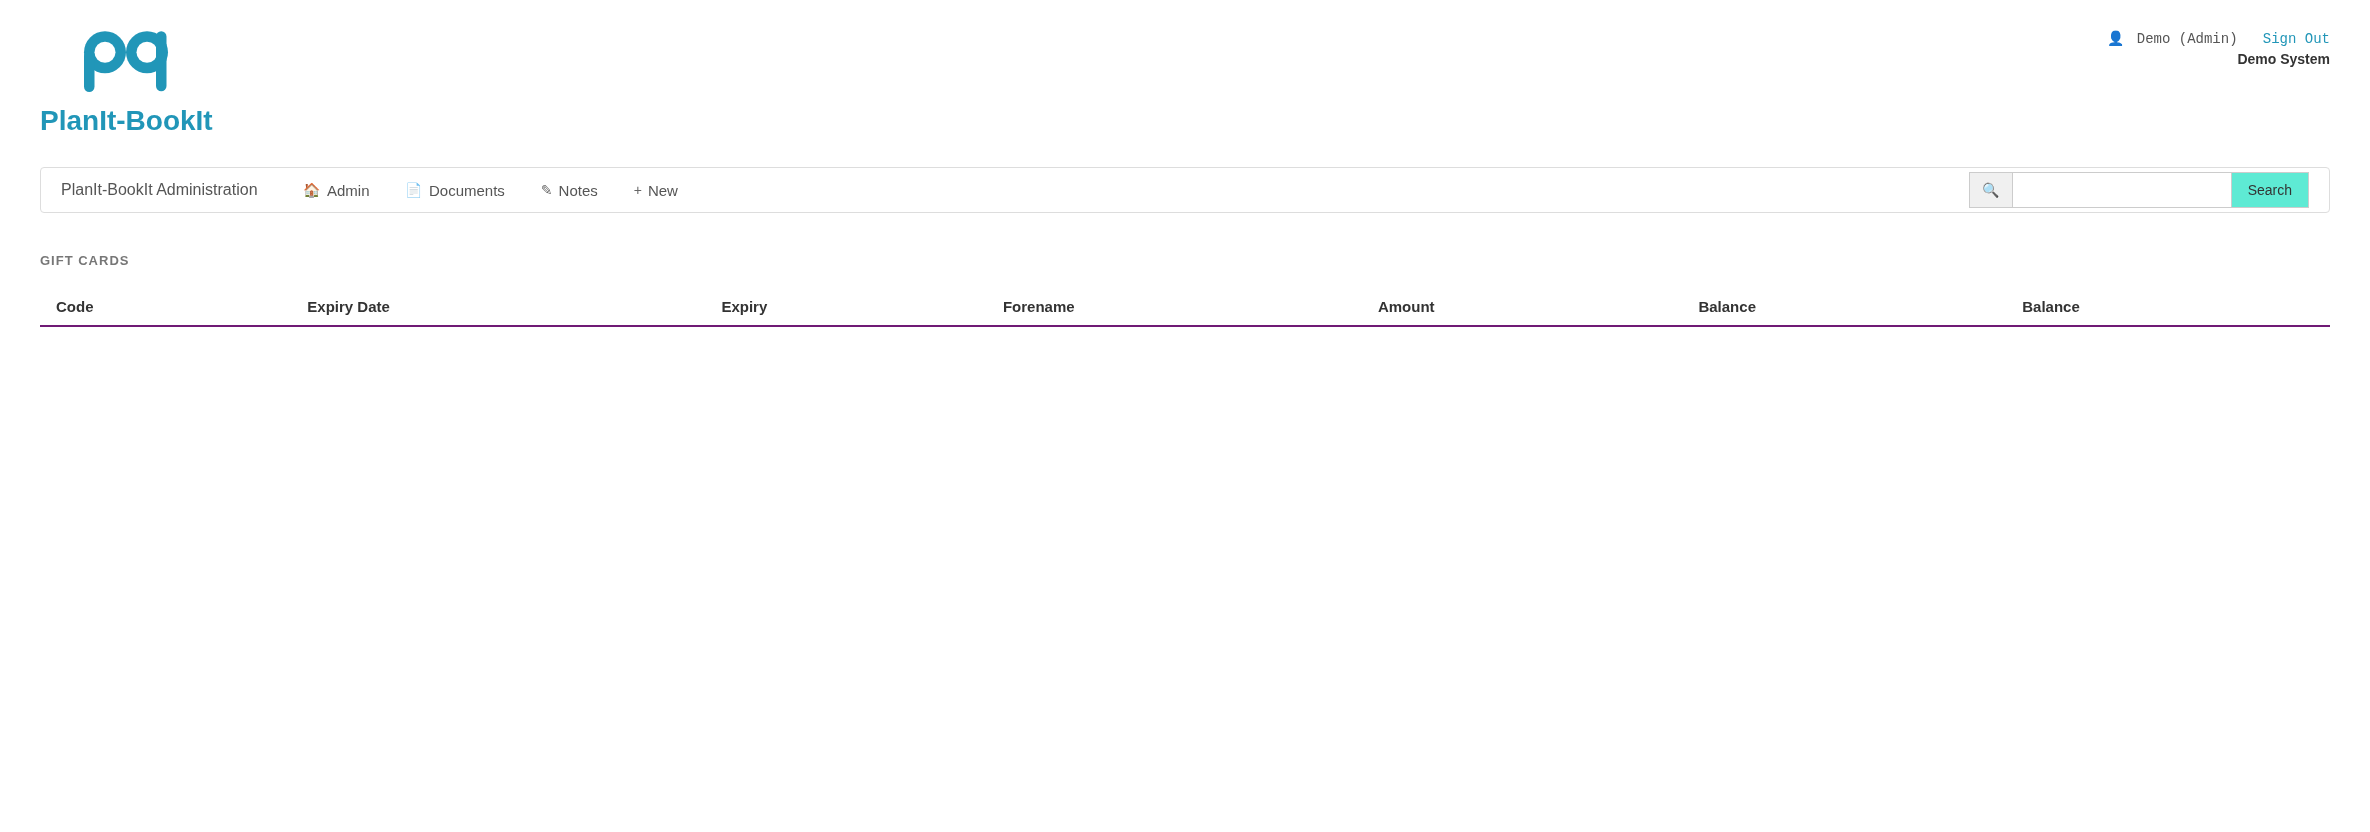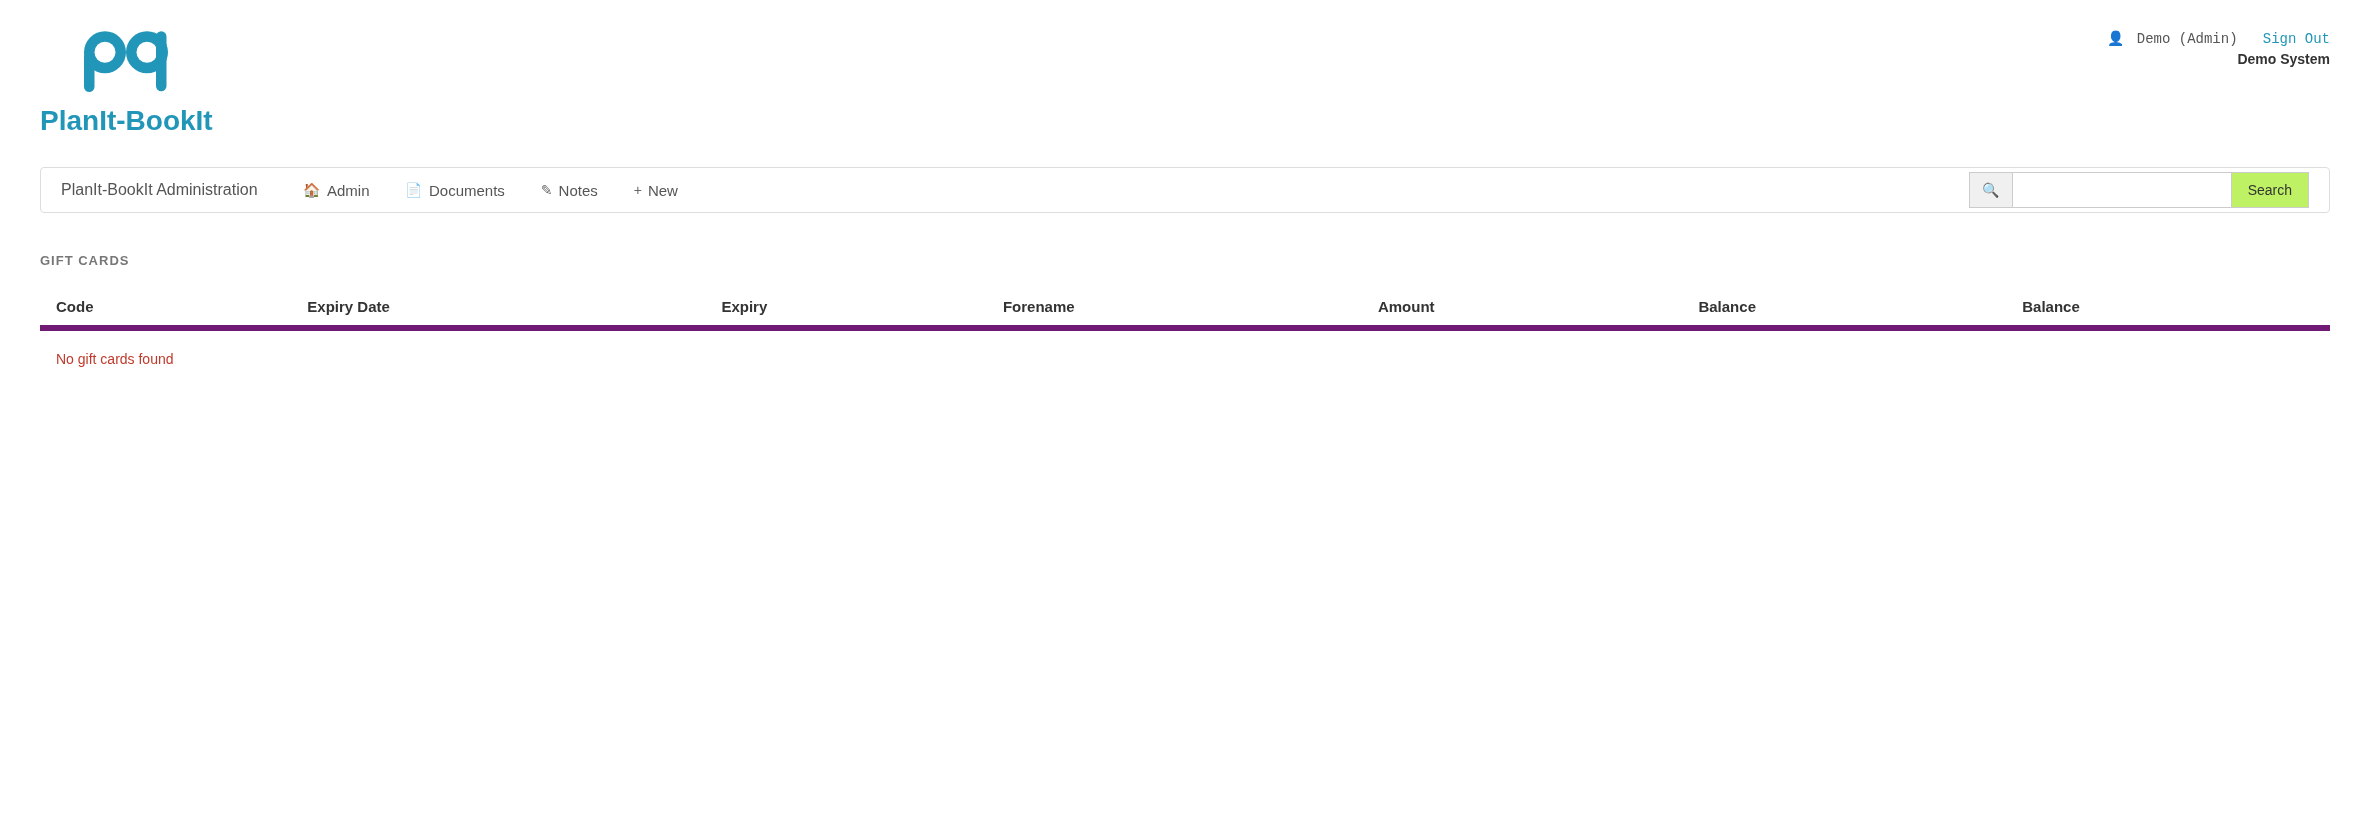--- a/index.html
+++ b/index.html
@@ -140,21 +140,21 @@
       padding: 6px 10px;
       font-size: 14px;
       height: 36px;
       width: 220px;
       outline: none;
     }
 
     .search-submit {
       border: 1px solid #ccc;
       border-left: none;
-      background: #bef264;
+      background: #5eead4;
       padding: 6px 16px;
       font-size: 14px;
       color: #333;
       cursor: pointer;
       height: 36px;
     }
 
     
     .main-content {
       padding: 20px 40px;
@@ -174,21 +174,21 @@
       width: 100%;
       border-collapse: collapse;
     }
 
     .data-table th {
       text-align: left;
       font-size: 15px;
       font-weight: bold;
       color: #333;
       padding: 10px 16px;
-      border-bottom: 6px solid #701a75;
+      border-bottom: 2px solid #701a75;
     }
 
     .no-results {
       color: #c0392b;
       font-size: 14px;
       padding: 20px 16px;
     }
   </style>
 </head>
 <body>
@@ -269,14 +269,13 @@
         <th>Forename</th>
         <th>Amount</th>
         <th>Balance</th>
         <th>Balance</th>
       </tr>
     </thead>
     <tbody>
     </tbody>
   </table>
 
-  <div class="no-results">No gift cards found</div>
 </div>
 
 </body></html>

